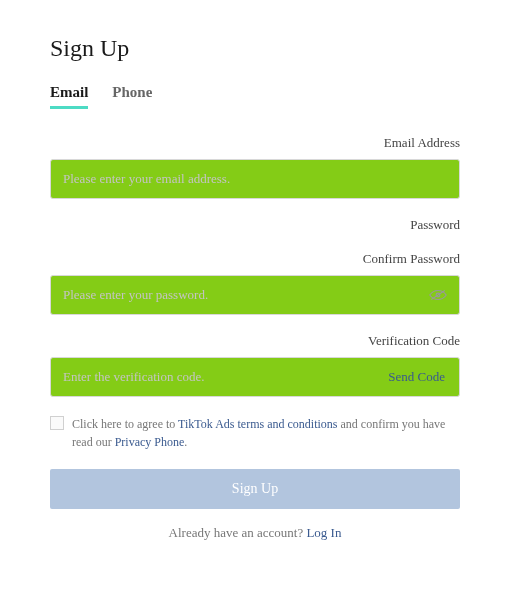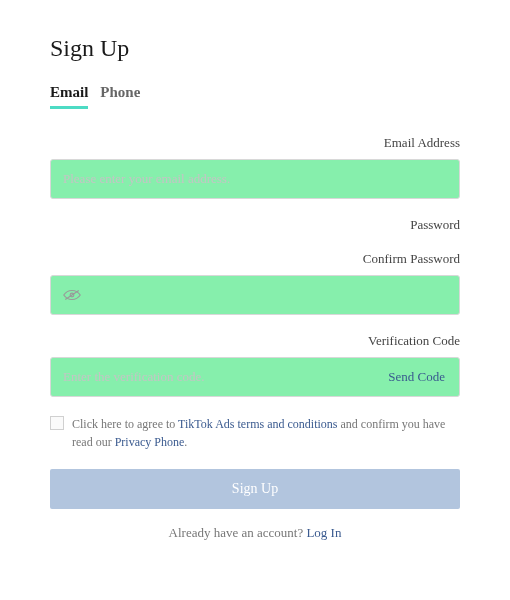--- a/index.html
+++ b/index.html
@@ -16,21 +16,21 @@
       color: #333;
     }
     .page-title {
       font-size: 24px;
       font-weight: normal;
       color: #1a1a1a;
       margin-bottom: 22px;
     }
     .tabs {
       display: flex;
-      gap: 12px;
+      gap: 24px;
       margin-bottom: 28px;
     }
     .tab {
       font-size: 15px;
       color: #666;
       padding-bottom: 6px;
       cursor: pointer;
       position: relative;
       font-weight: bold;
     }
@@ -56,21 +56,21 @@
       margin-bottom: 8px;
       display: block;
       text-align: right;
     }
     .input-wrapper {
       position: relative;
       display: flex;
       align-items: center;
       border: 1px solid #d8d8d8;
       border-radius: 3px;
-      background: #86efac;
+      background: #84cc16;
       height: 40px;
     }
     .text-input {
       flex: 1;
       border: none;
       outline: none;
       padding: 10px 12px;
       font-family: Georgia, serif;
       font-size: 13px;
       color: #333;
@@ -164,20 +164,21 @@
   </div>
 </div>
 
 <div class="field-group">
   <label class="field-label">Password</label>
 </div>
 
 <div class="field-group">
   <label class="field-label">Confirm Password</label>
   <div class="input-wrapper">
+    <input type="password" class="text-input" placeholder="Please enter your password." style="">
     <span class="eye-icon">
       <svg viewBox="0 0 24 16" fill="none" stroke="currentColor" stroke-width="1.5">
         <path d="M1 8s4-6 11-6 11 6 11 6-4 6-11 6S1 8 1 8z"></path>
         <circle cx="12" cy="8" r="2.5"></circle>
         <line x1="3" y1="14" x2="21" y2="2"></line>
       </svg>
     </span>
   </div>
 </div>
 

